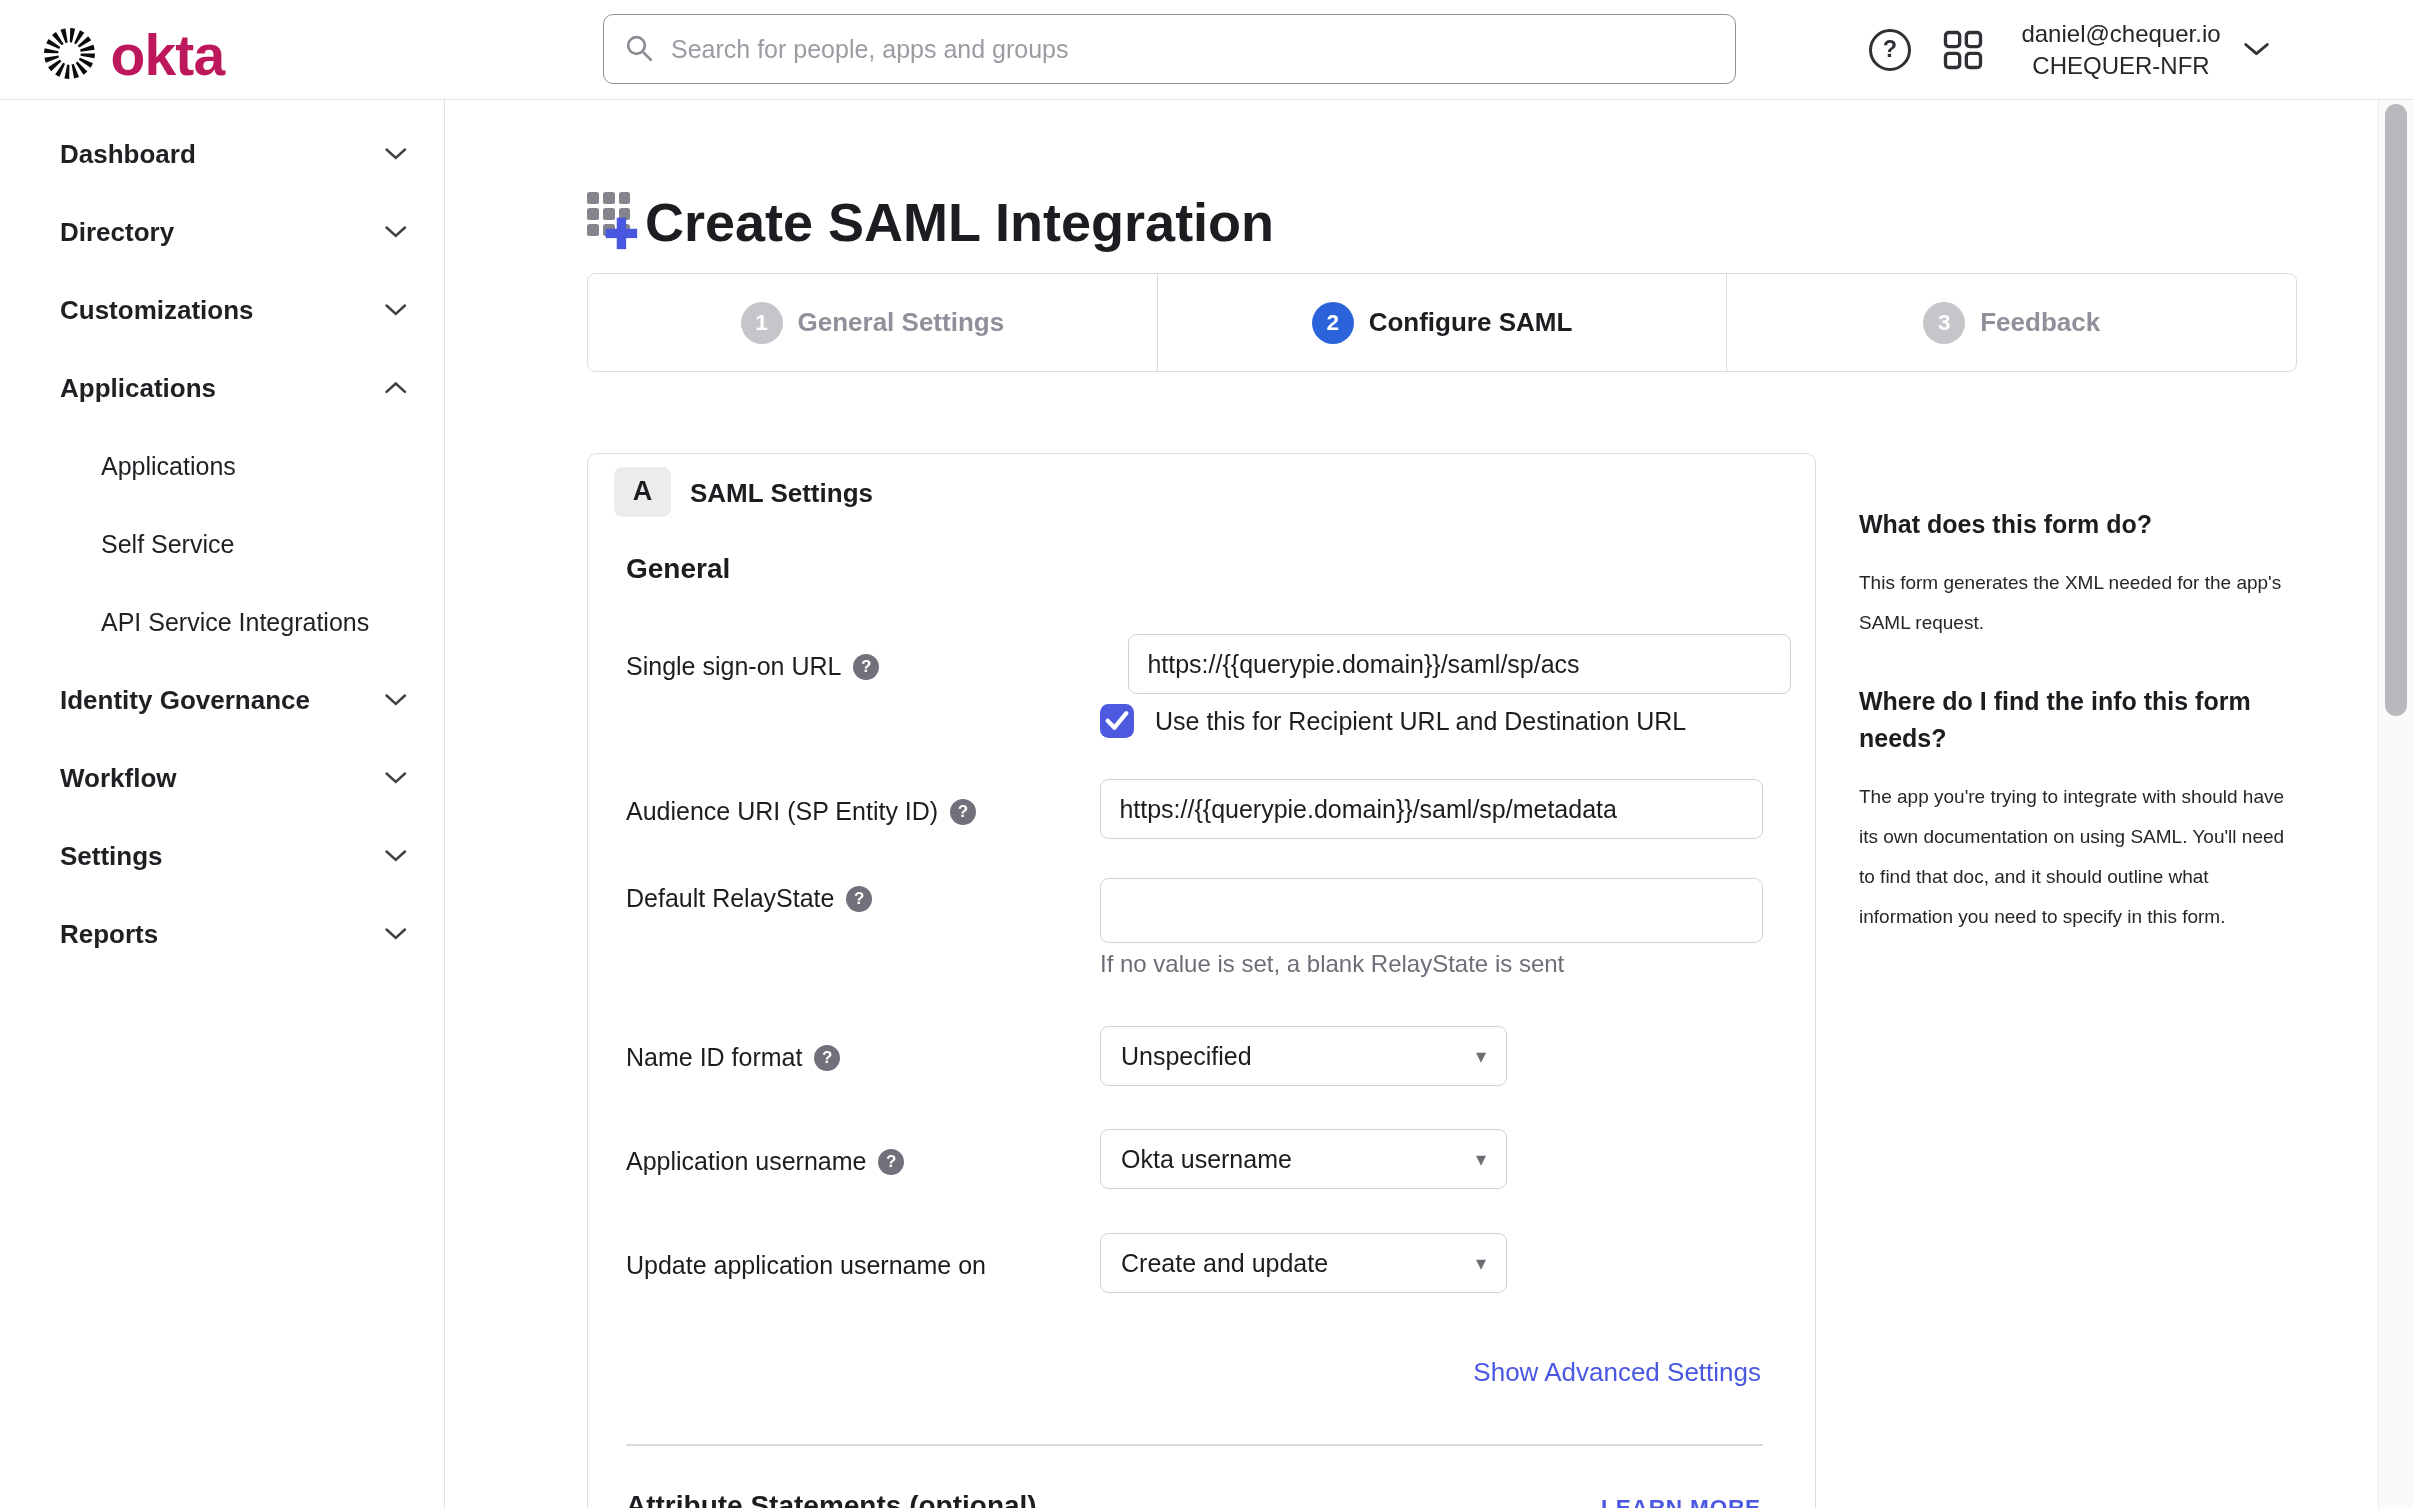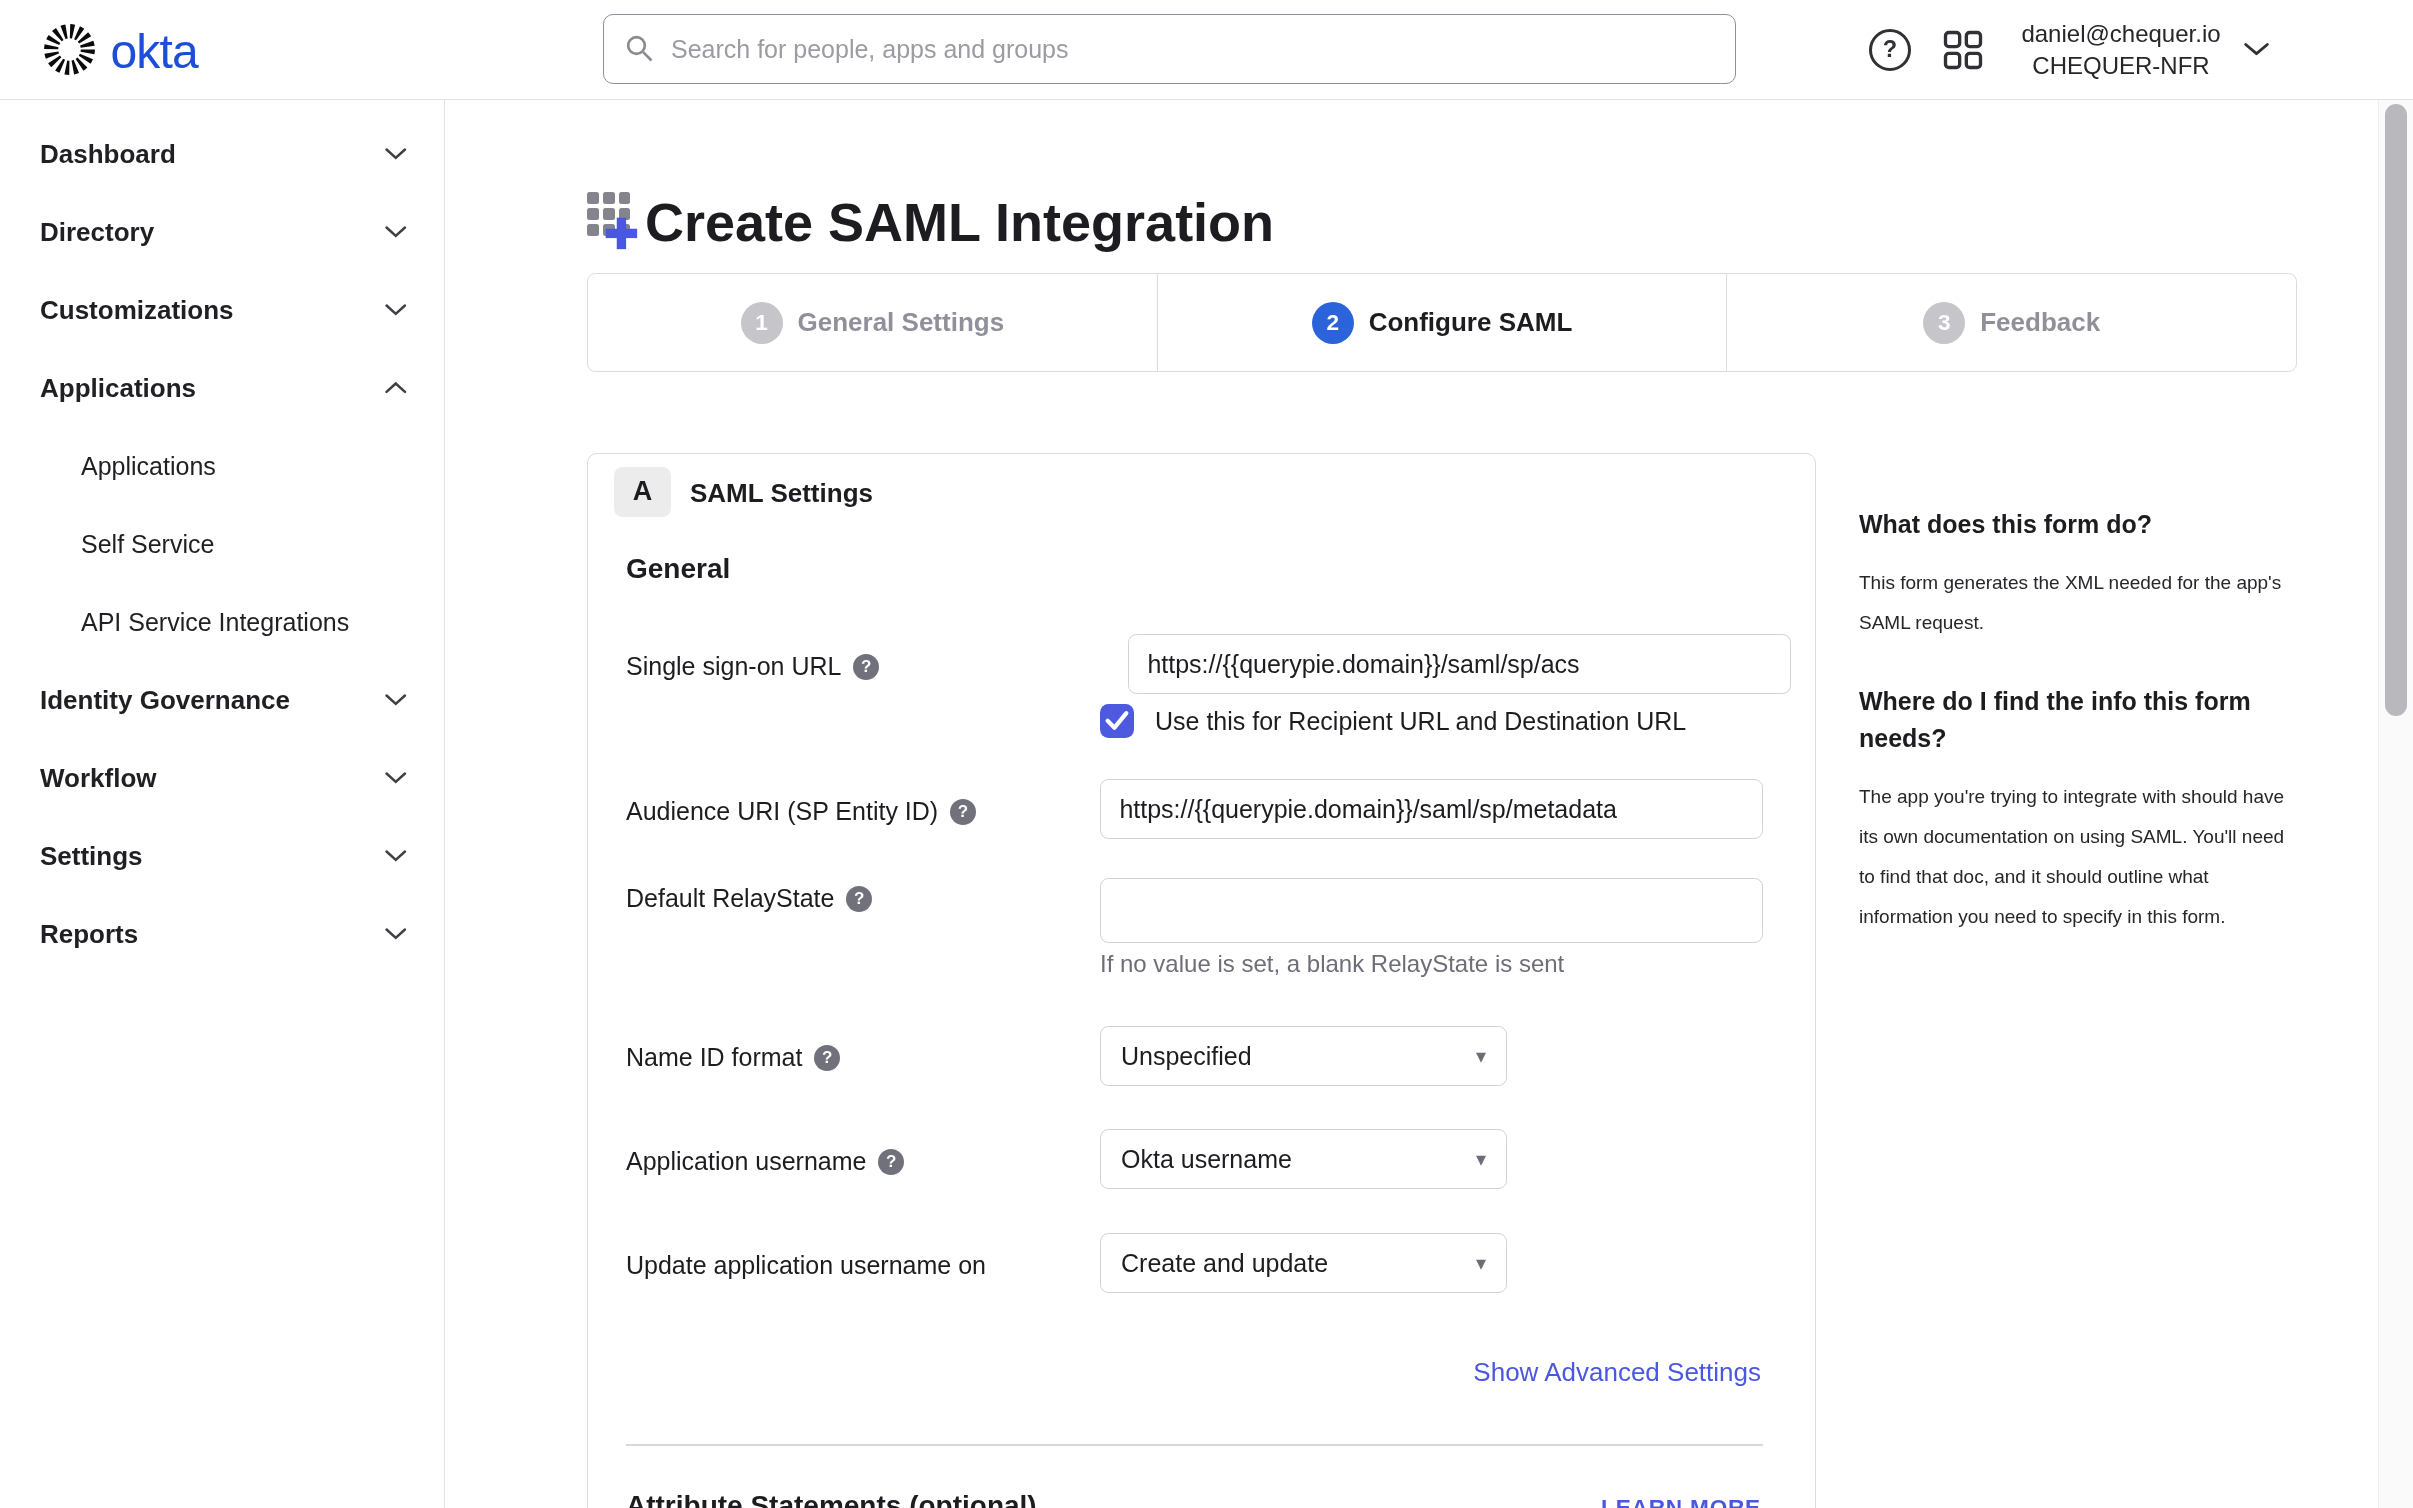--- a/index.html
+++ b/index.html
@@ -3,39 +3,39 @@
 <meta charset="utf-8">
 <style>
   html,body{margin:0;padding:0;width:2413px;height:1508px;overflow:hidden;background:#fff;
     font-family:"Liberation Sans","DejaVu Sans",sans-serif;color:#1d1d21;}
   *{box-sizing:border-box;}
 
   
   .topbar{position:absolute;top:0;left:0;right:0;height:100px;background:#fff;
     border-bottom:1.7px solid #e3e3e6;z-index:5;}
   .logo{position:absolute;left:42px;top:22px;display:flex;align-items:center;gap:13.4px;}
-  .logo-word{font-size:48px;font-weight:400;letter-spacing:-0.8px;color:#1d4ed8;}
+  .logo-word{font-size:57px;font-weight:700;letter-spacing:-0.8px;color:#be185d;}
   .search-wrap{position:absolute;left:603px;top:14.2px;width:1133px;height:70px;
     border:1.7px solid #90909a;border-radius:10px;display:flex;align-items:center;
     padding:0 20px;gap:15px;background:#fff;}
   .search-wrap input{border:none;outline:none;flex:1;font-size:25px;color:#1d1d21;
     font-family:inherit;background:transparent;}
   .search-wrap input::placeholder{color:#9b9ba3;}
   .hd-help{position:absolute;left:1869px;top:28.5px;width:42px;height:42px;border:3.4px solid #303036;
     border-radius:50%;display:flex;align-items:center;justify-content:center;
     font-size:23.5px;font-weight:700;color:#303036;cursor:pointer;}
   .hd-grid{position:absolute;left:1943px;top:30px;cursor:pointer;}
   .hd-user{position:absolute;left:2011px;top:18.4px;width:220px;text-align:center;cursor:pointer;}
   .hd-user .line1{font-size:24px;line-height:32px;color:#26262b;}
   .hd-user .line2{font-size:24px;line-height:32px;color:#26262b;}
   .hd-chev{position:absolute;left:2243px;top:42px;cursor:pointer;}
 
   
   .sidebar{position:absolute;top:100px;bottom:0;left:0;width:445px;background:#fff;
-    border-right:1.7px solid #e3e3e6;padding-top:15px;}
+    border-right:1.7px solid #e3e3e6;padding-top:15px;padding-left:20px;}
   .nav-item{height:78px;display:flex;align-items:center;padding:0 37px 0 40px;cursor:pointer;}
   .nav-item .nlabel{font-size:26px;font-weight:700;color:#1f1f24;}
   .nav-item.sub{padding-left:81px;}
   .nav-item.sub .nlabel{font-weight:400;font-size:25px;}
   .nav-item .chev{margin-left:auto;display:flex;}
   .chev svg{display:block;}
   .chev.up svg{transform:rotate(180deg);}
 
   
   .main{position:absolute;top:100px;left:445px;right:0;bottom:0;background:#fff;overflow:hidden;}

